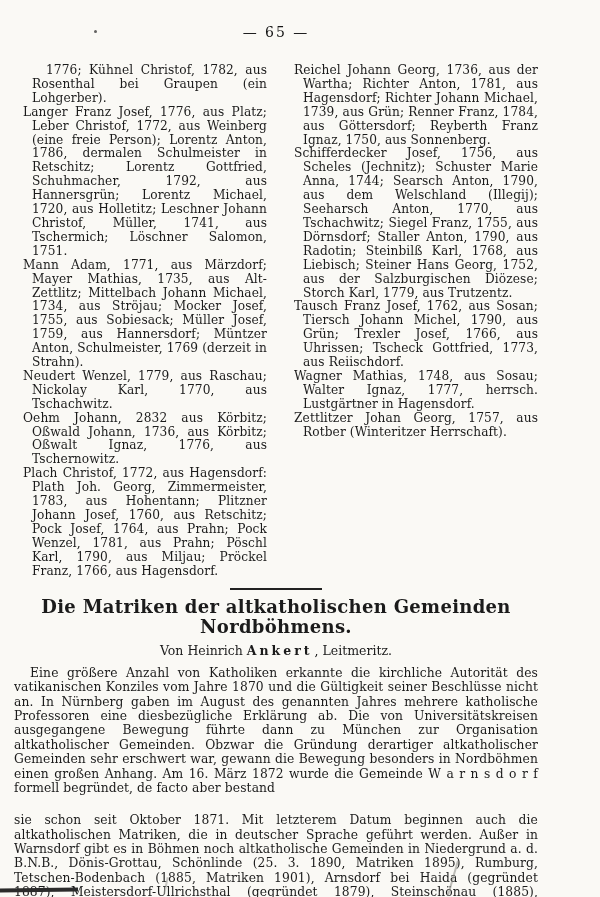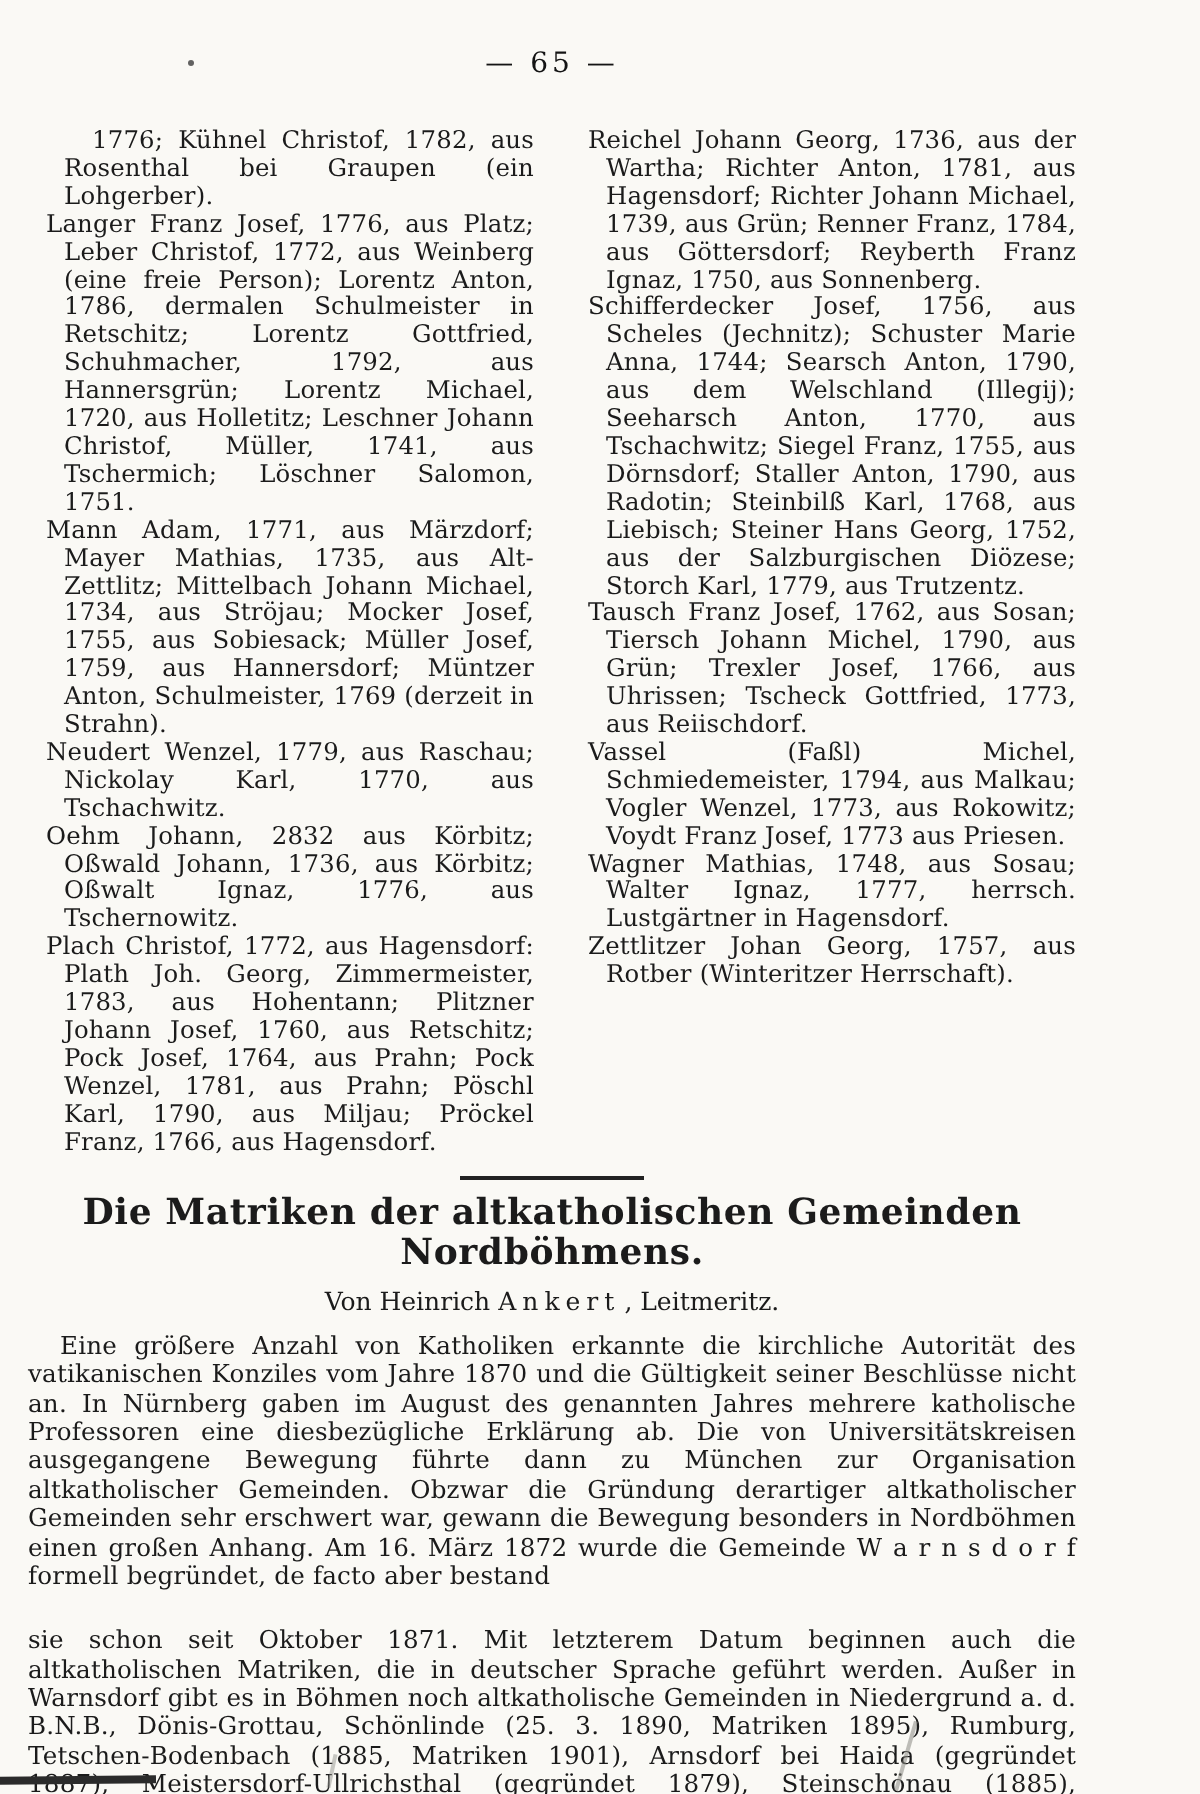--- a/index.html
+++ b/index.html
@@ -62,20 +62,21 @@
     margin-top:4px;
   }
   .byline{
     text-align:center;
     font-size:12.5px;
     margin-top:5px;
   }
   .byline .spaced{
     letter-spacing:3px;
     margin:0 2px 0 4px;
+    font-weight:bold;
   }
   .byline .name-underlined{
     position:relative;
     display:inline-block;
   }
   .byline .name-underlined::after{
     content:"";
     position:absolute;
     left:-6px;right:-14px;bottom:-4px;
     height:2px;
@@ -129,21 +130,20 @@
       <p class="entry">Langer Franz Josef, 1776, aus Platz; Leber Christof, 1772, aus Weinberg (eine freie Person); Lorentz Anton, 1786, dermalen Schulmeister in Retschitz; Lorentz Gottfried, Schuhmacher, 1792, aus Hannersgrün; Lorentz Michael, 1720, aus Holletitz; Leschner Johann Christof, Müller, 1741, aus Tschermich; Löschner Salomon, 1751.</p>
       <p class="entry">Mann Adam, 1771, aus Märzdorf; Mayer Mathias, 1735, aus Alt-Zettlitz; Mittelbach Johann Michael, 1734, aus Ströjau; Mocker Josef, 1755, aus Sobiesack; Müller Josef, 1759, aus Hannersdorf; Müntzer Anton, Schulmeister, 1769 (derzeit in Strahn).</p>
       <p class="entry">Neudert Wenzel, 1779, aus Raschau; Nickolay Karl, 1770, aus Tschachwitz.</p>
       <p class="entry">Oehm Johann, 2832 aus Körbitz; Oßwald Johann, 1736, aus Körbitz; Oßwalt Ignaz, 1776, aus Tschernowitz.</p>
       <p class="entry">Plach Christof, 1772, aus Hagensdorf: Plath Joh. Georg, Zimmermeister, 1783, aus Hohentann; Plitzner Johann Josef, 1760, aus Retschitz; Pock Josef, 1764, aus Prahn; Pock Wenzel, 1781, aus Prahn; Pöschl Karl, 1790, aus Miljau; Pröckel Franz, 1766, aus Hagensdorf.</p>
     </div>
     <div class="col">
       <p class="entry">Reichel Johann Georg, 1736, aus der Wartha; Richter Anton, 1781, aus Hagensdorf; Richter Johann Michael, 1739, aus Grün; Renner Franz, 1784, aus Göttersdorf; Reyberth Franz Ignaz, 1750, aus Sonnenberg.</p>
       <p class="entry">Schifferdecker Josef, 1756, aus Scheles (Jechnitz); Schuster Marie Anna, 1744; Searsch Anton, 1790, aus dem Welschland (Illegij); Seeharsch Anton, 1770, aus Tschachwitz; Siegel Franz, 1755, aus Dörnsdorf; Staller Anton, 1790, aus Radotin; Steinbilß Karl, 1768, aus Liebisch; Steiner Hans Georg, 1752, aus der Salzburgischen Diözese; Storch Karl, 1779, aus Trutzentz.</p>
       <p class="entry">Tausch Franz Josef, 1762, aus Sosan; Tiersch Johann Michel, 1790, aus Grün; Trexler Josef, 1766, aus Uhrissen; Tscheck Gottfried, 1773, aus Reiischdorf.</p>
-      <p class="entry">Vassel (Faßl) Michel, Schmiedemeister, 1794, aus Malkau; Vogler Wenzel, 1773, aus Rokowitz; Voydt Franz Josef, 1773 aus Priesen.</p>
       <p class="entry">Wagner Mathias, 1748, aus Sosau; Walter Ignaz, 1777, herrsch. Lustgärtner in Hagensdorf.</p>
       <p class="entry">Zettlitzer Johan Georg, 1757, aus Rotber (Winteritzer Herrschaft).</p>
     </div>
   </section>
 
   <div class="rule"></div>
 
   <section class="article article1">
     <h1 class="article-title">Die Matriken der altkatholischen Gemeinden Nordböhmens.</h1>
     <p class="byline"><span>Von Heinrich</span><span class="spaced">Ankert</span><span>, Leitmeritz.</span></p>

